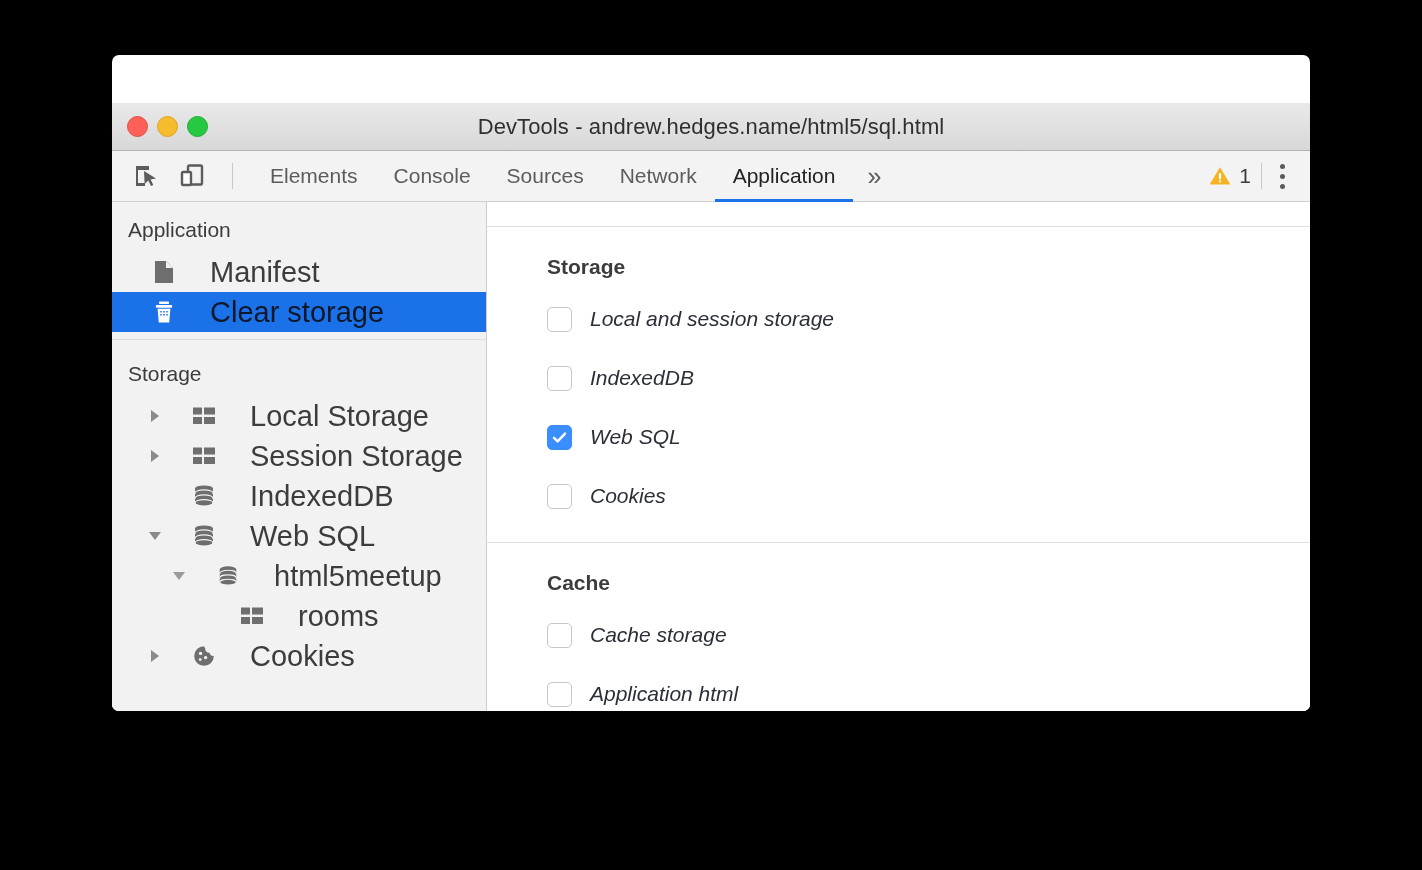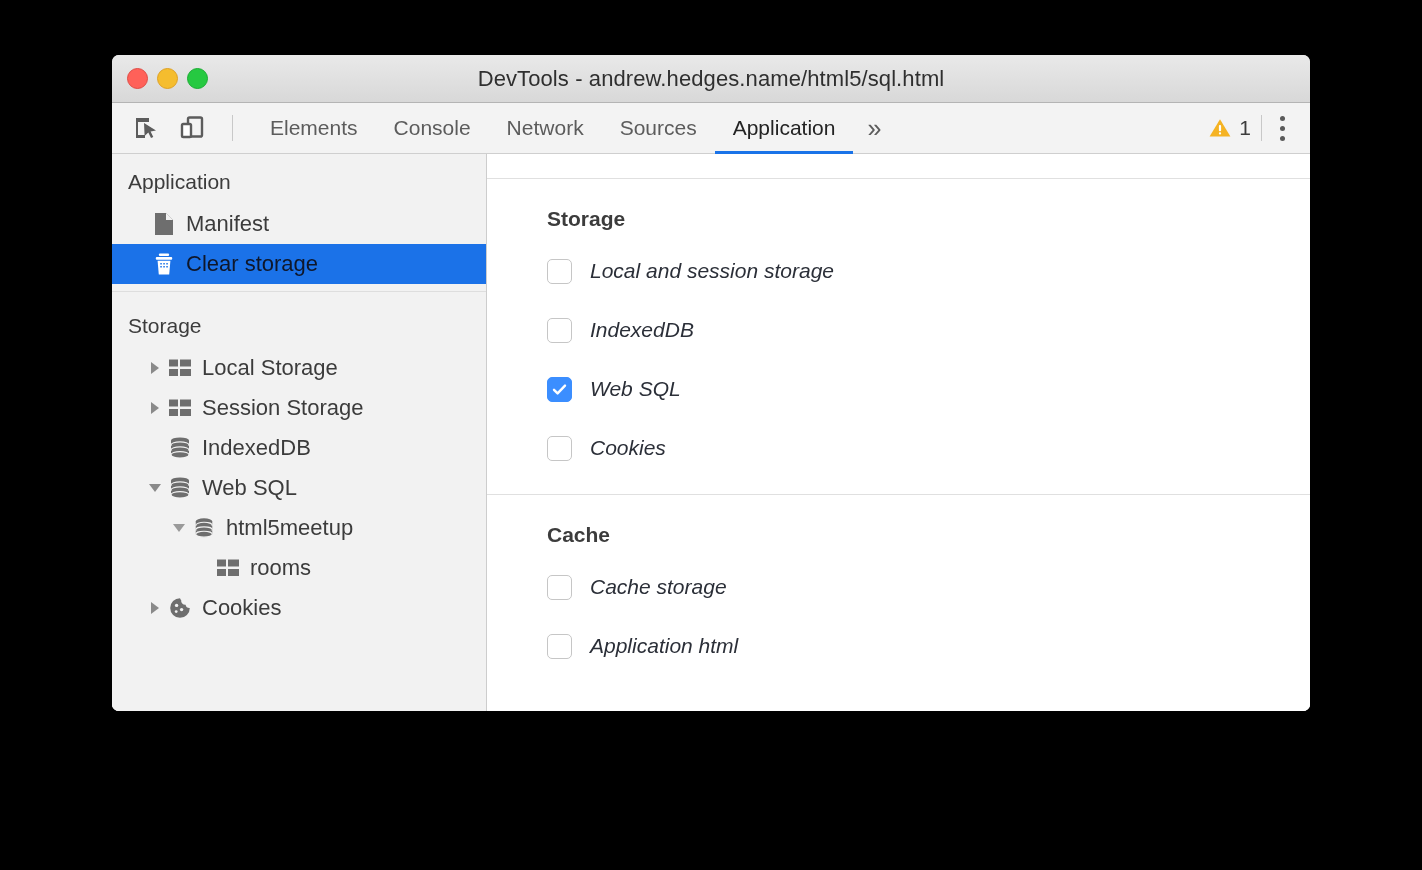--- a/index.html
+++ b/index.html
@@ -27,20 +27,21 @@
 
   
   #titlebar {
     position: relative;
     height: 47px;
     background: linear-gradient(to bottom, #e9e9e9 0%, #d8d8d8 100%);
     border-bottom: 1px solid #b4b4b4;
     display: flex;
     align-items: center;
     justify-content: center;
+    margin-top: 48px;
   }
   #traffic {
     position: absolute;
     left: 15px;
     top: 0;
     height: 47px;
     display: flex;
     align-items: center;
     gap: 9px;
   }
@@ -170,25 +171,26 @@
   }
   .section-header {
     font-size: 21px;
     color: #3c3c3c;
     padding: 16px 0 10px 16px;
   }
   .tree-row {
     display: flex;
     align-items: center;
     height: 40px;
-    font-size: 22px;
+    font-size: 29px;
     color: #3c3c3c;
     cursor: default;
     padding-left: 16px;
     box-sizing: border-box;
+    gap: 24px;
   }
   .tree-row.selected {
     background: #1b72e8;
     color: #0f172a;
   }
   .tri {
     width: 22px;
     flex: 0 0 22px;
     display: flex;
     align-items: center;
@@ -298,22 +300,22 @@
           <rect x="9" y="2.5" width="14" height="19" rx="1.6" fill="none" stroke="#5c5c5c" stroke-width="2.4"></rect>
           <rect x="3" y="9" width="9" height="13" rx="1.3" fill="#ffffff" stroke="#5c5c5c" stroke-width="2.4"></rect>
         </svg>
       </div>
       <div class="vdiv"></div>
     </div>
 
     <div id="tabs">
       <div class="tab">Elements</div>
       <div class="tab">Console</div>
+      <div class="tab">Sources</div>
       <div class="tab">Network</div>
-      <div class="tab">Sources</div>
       <div class="tab active">Application</div>
       <div class="tab overflow">»</div>
     </div>
 
     <div id="tabstrip-right">
       <div id="warning-group">
         <svg width="24" height="24" viewBox="0 0 24 24">
           <path d="M12 3.2 L22.4 20.6 H1.6 Z" fill="#f5b323"></path>
           <rect x="10.9" y="9" width="2.2" height="6.2" rx="1" fill="#ffffff"></rect>
           <rect x="10.9" y="16.2" width="2.2" height="2.2" rx="1" fill="#ffffff"></rect>

